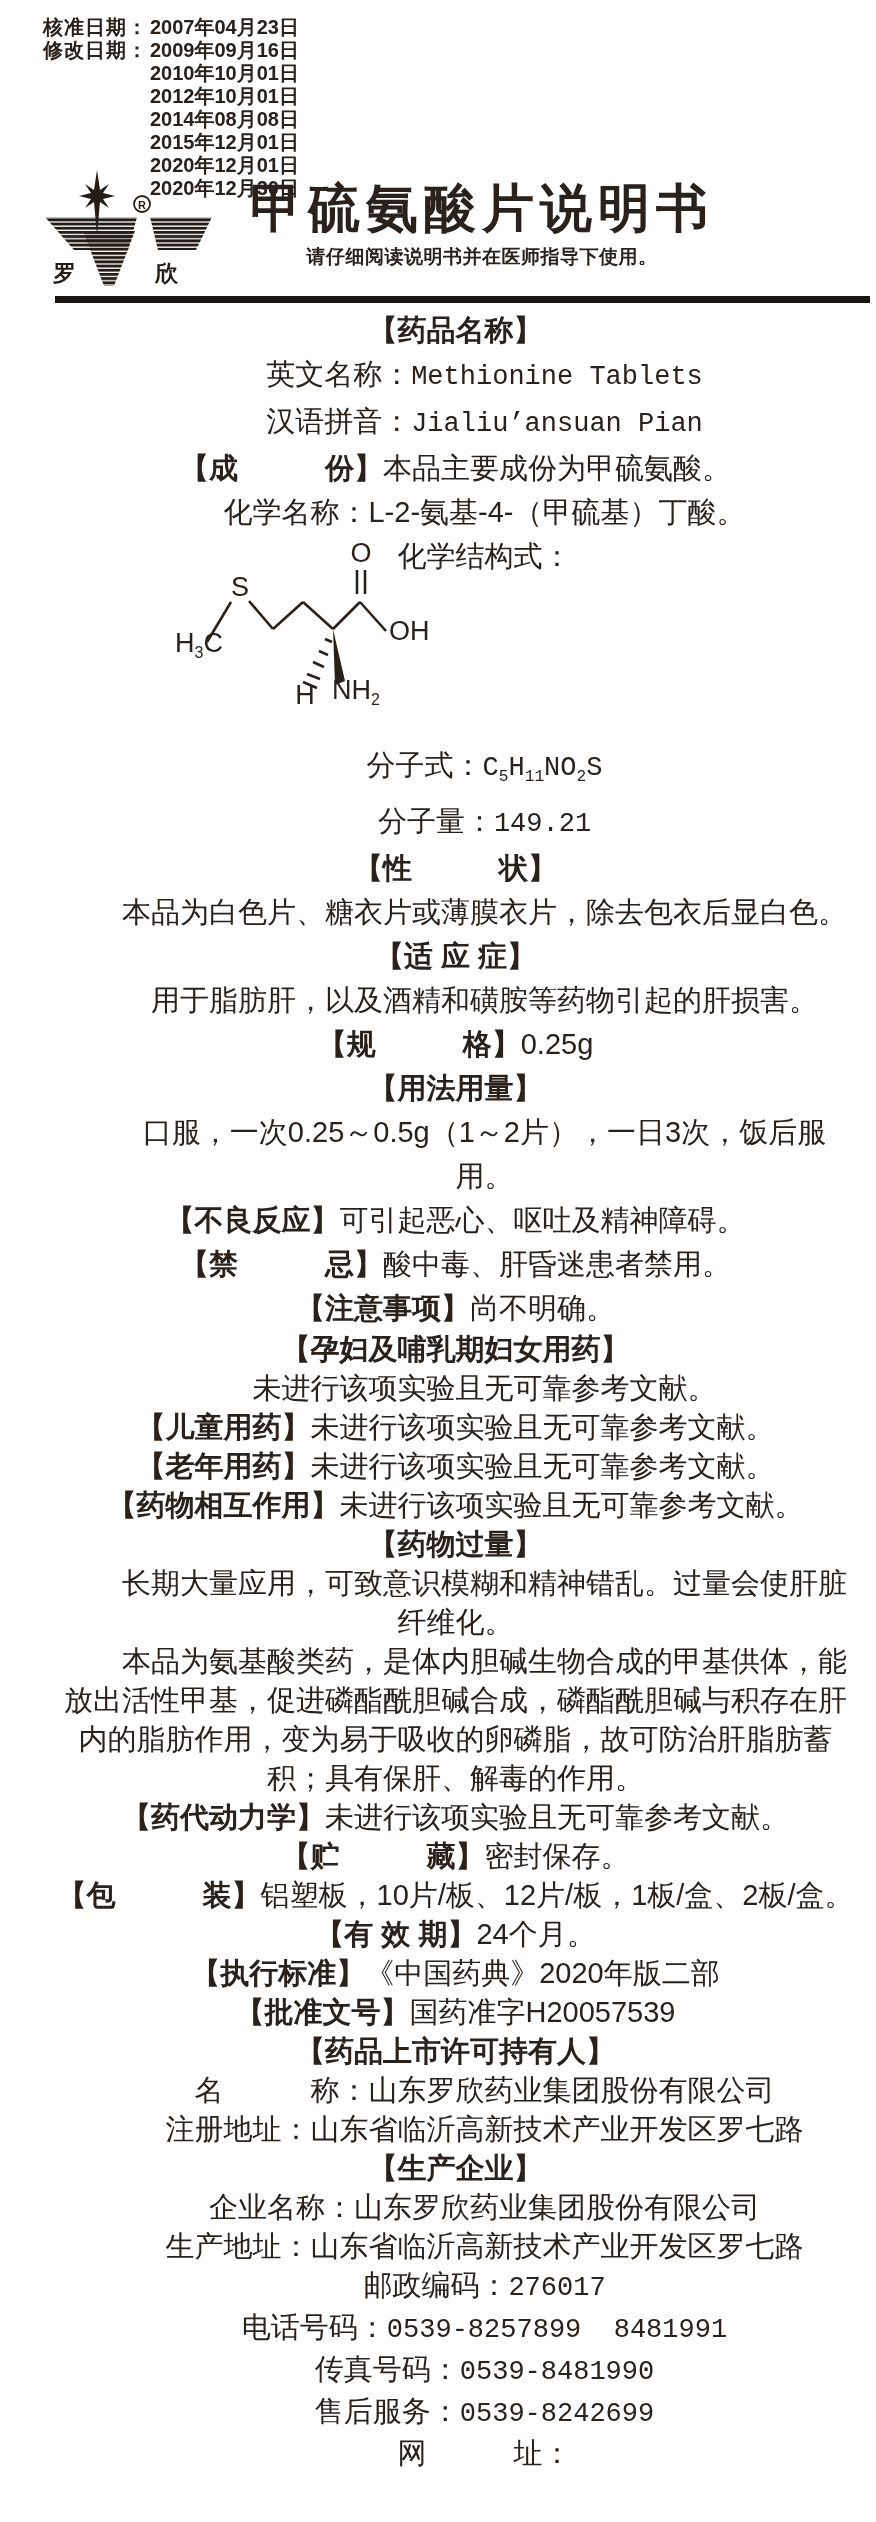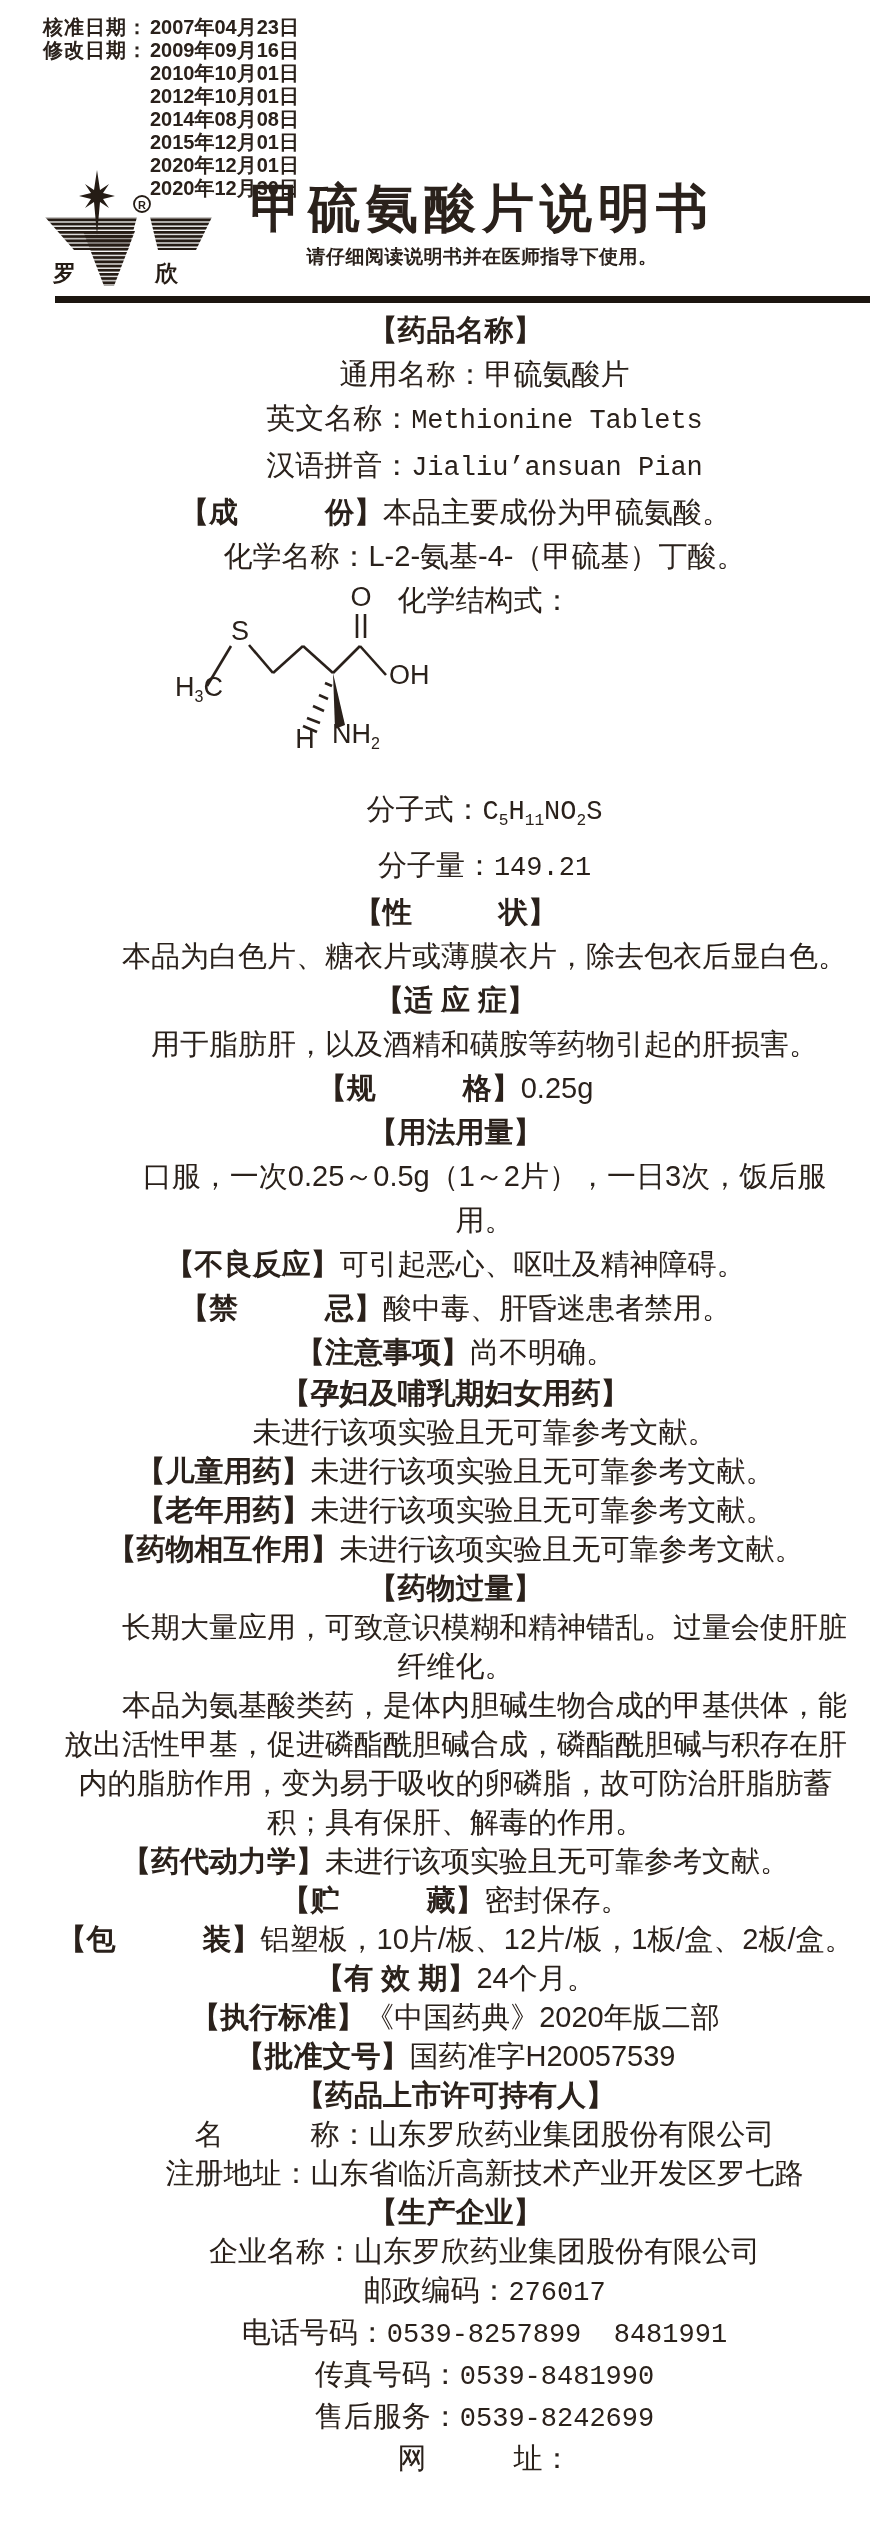--- a/index.html
+++ b/index.html
@@ -96,21 +96,20 @@
 
   <div id="titleblock">
     <div id="title">甲硫氨酸片说明书</div>
     <div id="subtitle">请仔细阅读说明书并在医师指导下使用。</div>
   </div>
   <div id="divider"></div>
 
   <div id="bodytext">
     <div class="zoneA">
       <div class="ln hd">【药品名称】</div>
-      <div class="ln indent">通用名称：甲硫氨酸片</div>
       <div class="ln indent"><span>英文名称：</span><span class="mono">Methionine Tablets</span></div>
       <div class="ln indent"><span>汉语拼音：</span><span class="mono">Jialiu’ansuan Pian</span></div>
       <div class="ln"><span class="hd">【成　　　份】</span><span>本品主要成份为甲硫氨酸。</span></div>
       <div class="ln indent">化学名称：L-2-氨基-4-（甲硫基）丁酸。</div>
       <div class="ln indent">化学结构式：</div>
 
       <div class="structure">
         <svg width="310" height="205" viewBox="0 0 310 205">
           <g stroke="#2a211b" stroke-width="2.6" fill="none">
             <line x1="38" y1="104" x2="62" y2="64"></line>
@@ -164,20 +163,21 @@
       <div class="ln"><span class="hd">【贮　　　藏】</span><span>密封保存。</span></div>
       <div class="ln"><span class="hd">【包　　　装】</span><span>铝塑板，10片/板、12片/板，1板/盒、2板/盒。</span></div>
       <div class="ln"><span class="hd">【有 效 期】</span><span>24个月。</span></div>
       <div class="ln"><span class="hd">【执行标准】</span><span>《中国药典》2020年版二部</span></div>
       <div class="ln"><span class="hd">【批准文号】</span><span>国药准字H20057539</span></div>
       <div class="ln hd">【药品上市许可持有人】</div>
       <div class="ln indent">名　　　称：山东罗欣药业集团股份有限公司</div>
       <div class="ln indent">注册地址：山东省临沂高新技术产业开发区罗七路</div>
       <div class="ln hd">【生产企业】</div>
       <div class="ln indent">企业名称：山东罗欣药业集团股份有限公司</div>
+      <div class="ln indent">生产地址：山东省临沂高新技术产业开发区罗七路</div>
       <div class="ln indent"><span>邮政编码：</span><span class="mono">276017</span></div>
       <div class="ln indent"><span>电话号码：</span><span class="mono">0539-8257899  8481991</span></div>
       <div class="ln indent"><span>传真号码：</span><span class="mono">0539-8481990</span></div>
       <div class="ln indent"><span>售后服务：</span><span class="mono">0539-8242699</span></div>
       <div class="ln indent"><span>网　　　址：</span></div>
     </div>
   </div>
 </div>
 
 </body></html>

